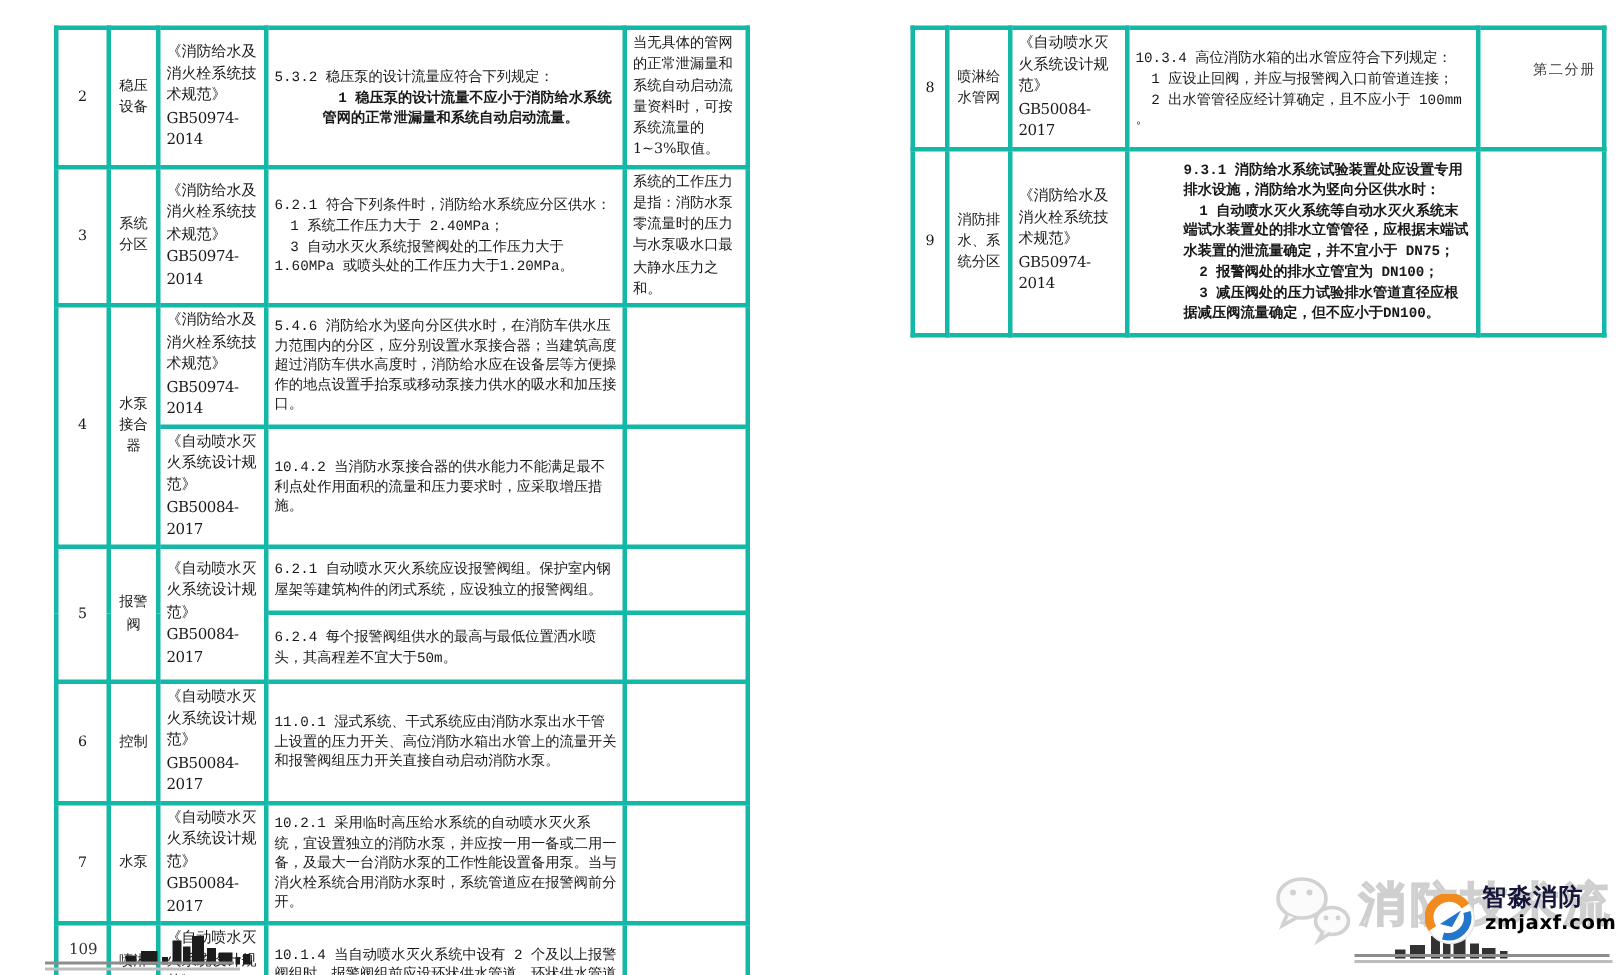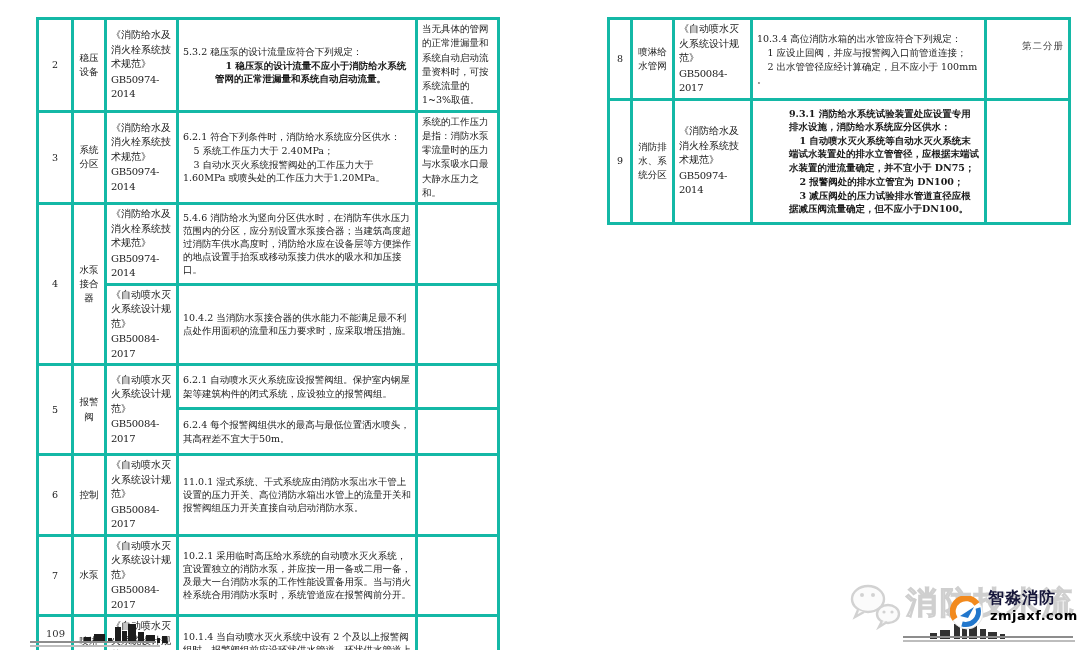--- a/index.html
+++ b/index.html
@@ -25,21 +25,21 @@
   table.spec td{
     border:3px solid #14b8a6;
     padding:2px 4px;
     vertical-align:middle;
     overflow:hidden;
   }
   td.c-num{text-align:center;padding:2px 1px;}
   td.c-cat{text-align:center;padding:2px 5px;line-height:1.5;}
   td.c-std{font-size:10px;padding:2px 3px;line-height:1.45;}
   td.c-std .std-code{margin-top:1px;letter-spacing:-0.3px;}
-  td.c-content{padding:3px 5px;}
+  td.c-content{padding:3px 5px;font-family:Liberation Mono, monospace;}
   td.c-remark{font-size:9.5px;padding:3px 4px;line-height:1.5;}
   .para{margin:1px 0;}
   .para.ind{text-indent:1.1em;}
   .para.b{font-weight:bold;margin-left:32px;}
   
   .footer-left{position:absolute;left:30px;top:622px;width:170px;height:26px;}
   .pageno{font-size:10px;color:#333;}
   .footer-left .pageno{position:absolute;left:16px;top:6px;}
   .footer-left .skyline{position:absolute;left:52px;top:2px;}
   .rule{position:absolute;height:1.6px;background:#8d8d8d;}
@@ -106,21 +106,21 @@
         </tr>
         <tr style="height: 82px;">
           <td class="c-num">3</td>
           <td class="c-cat">系统分区</td>
           <td class="c-std">
             <div class="std-title">《消防给水及消火栓系统技术规范》</div>
             <div class="std-code">GB50974-2014</div>
           </td>
           <td class="c-content">
             <div class="para">6.2.1  符合下列条件时，消防给水系统应分区供水：</div>
-            <div class="para ind">5 系统工作压力大于 2.40MPa；</div>
+            <div class="para ind">1 系统工作压力大于 2.40MPa；</div>
             <div class="para ind">3 自动水灭火系统报警阀处的工作压力大于1.60MPa 或喷头处的工作压力大于1.20MPa。</div>
           </td>
           <td class="c-remark">系统的工作压力是指：消防水泵零流量时的压力与水泵吸水口最大静水压力之和。</td>
         </tr>
         <tr style="height: 73px;">
           <td class="c-num" rowspan="2">4</td>
           <td class="c-cat" rowspan="2">水泵接合器</td>
           <td class="c-std">
             <div class="std-title">《消防给水及消火栓系统技术规范》</div>
             <div class="std-code">GB50974-2014</div>
@@ -223,21 +223,21 @@
           <td class="c-remark"></td>
         </tr>
         <tr style="height: 124px;">
           <td class="c-num">9</td>
           <td class="c-cat">消防排水、系统分区</td>
           <td class="c-std">
             <div class="std-title">《消防给水及消火栓系统技术规范》</div>
             <div class="std-code">GB50974-2014</div>
           </td>
           <td class="c-content">
-            <div class="para b">9.3.1  消防给水系统试验装置处应设置专用排水设施，消防给水系统应分区供水：</div>
+            <div class="para b">9.3.1  消防给水系统试验装置处应设置专用排水设施，消防给水为竖向分区供水时：</div>
             <div class="para b ind">1 自动喷水灭火系统等自动水灭火系统末端试水装置处的排水立管管径，应根据末端试水装置的泄流量确定，并不宜小于 DN75；</div>
             <div class="para b ind">2 报警阀处的排水立管宜为 DN100；</div>
             <div class="para b ind">3 减压阀处的压力试验排水管道直径应根据减压阀流量确定，但不应小于DN100。</div>
           </td>
           <td class="c-remark"></td>
         </tr>
       </tbody>
   </table>
 </div>
 

